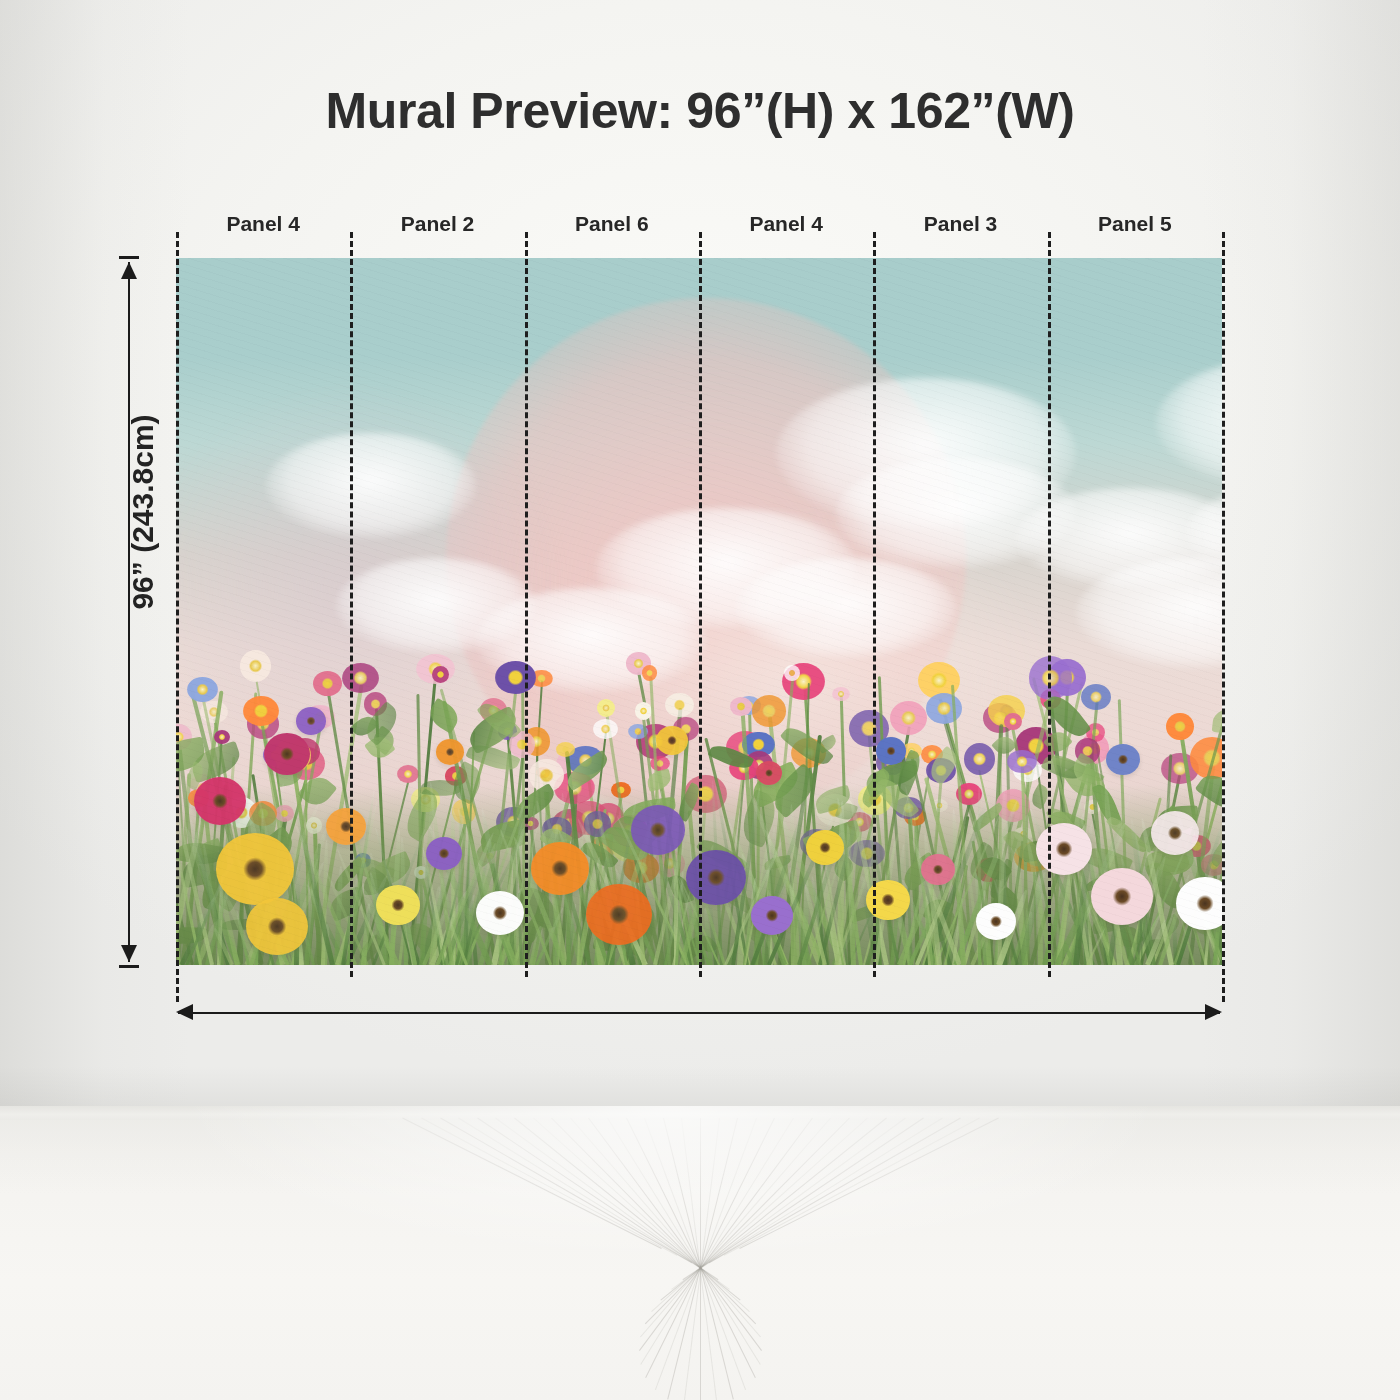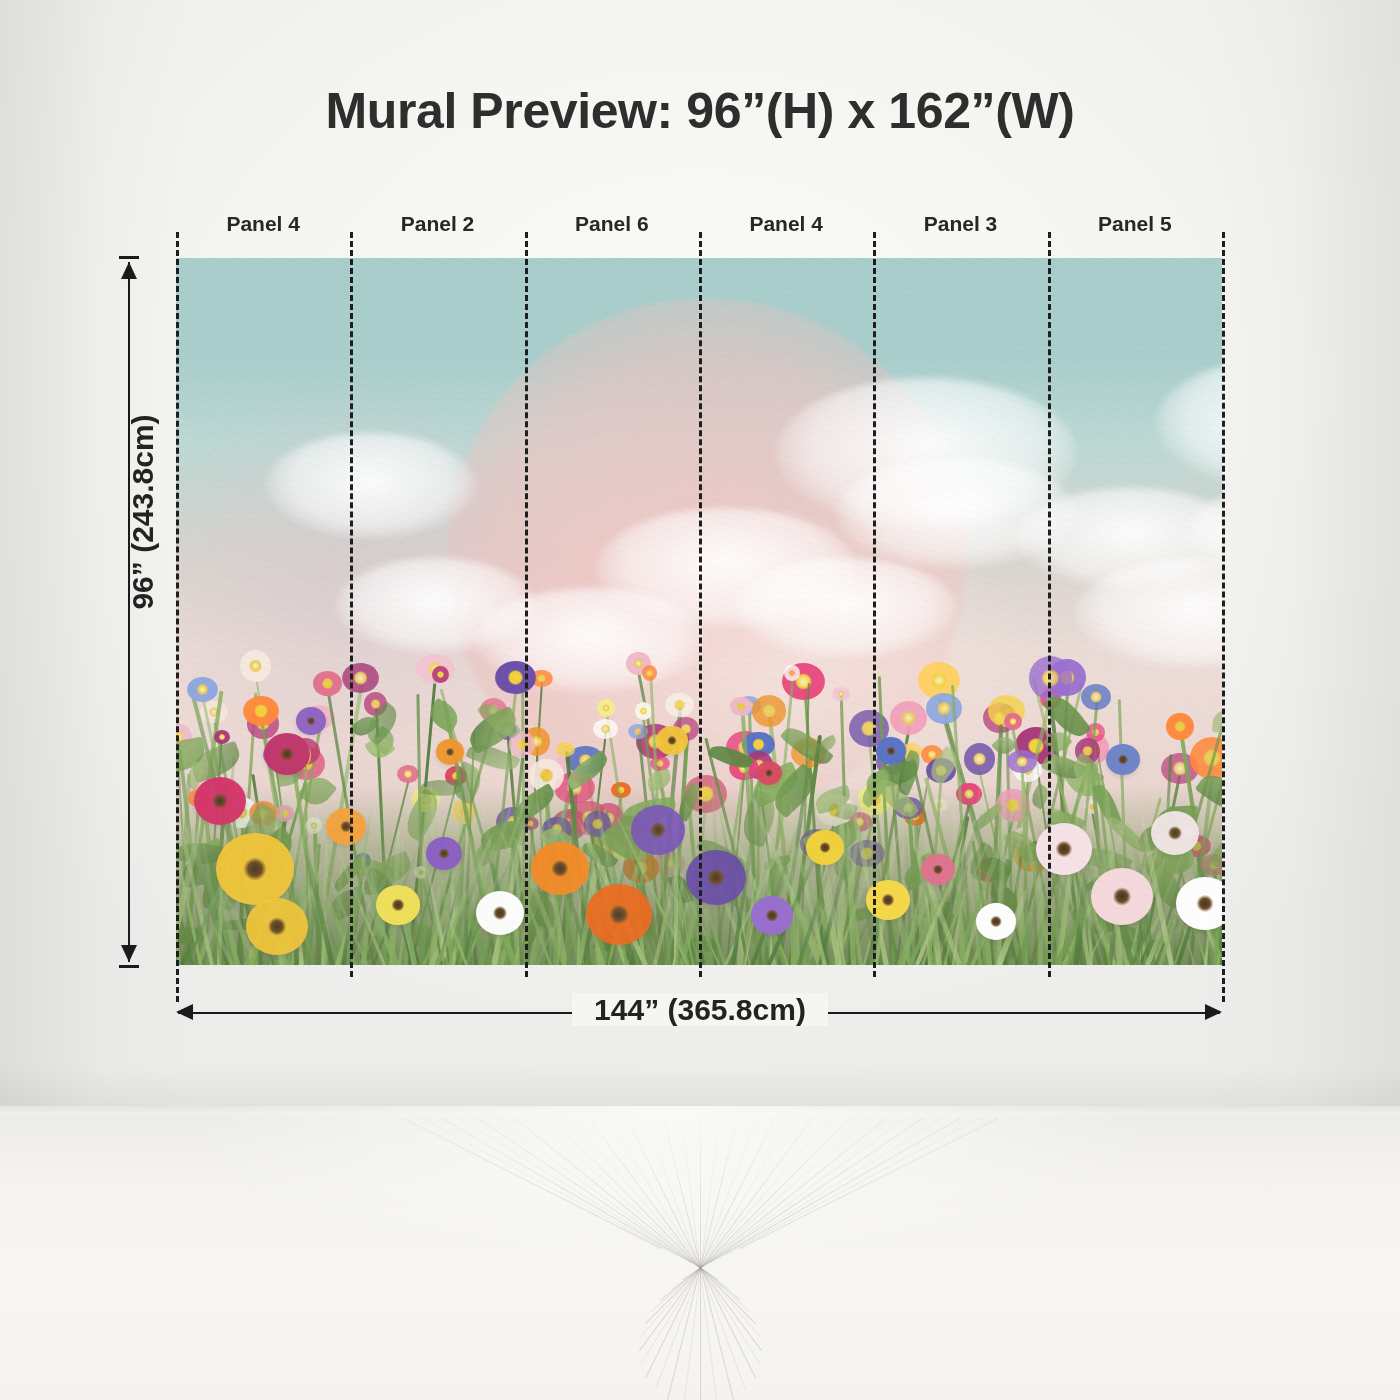--- a/index.html
+++ b/index.html
@@ -1113,21 +1113,20 @@
   <div class="dim-v-cap" style="top:256px"></div>
   <div class="dim-v"></div>
   <div class="arrow-up"></div>
   <div class="arrow-down"></div>
   <div class="dim-v-cap" style="top:965px"></div>
   <div class="dim-v-label">96” (243.8cm)</div>
 
   <div class="dim-h"></div>
   <div class="arrow-left"></div>
   <div class="arrow-right"></div>
-  <div class="dim-h-label"><span>144” (365.8cm)</span></div>
 
   <div class="floor">
     <div class="baseboard"></div>
     <div id="planks">
         <div class="plank" style="left: 402.4px; transform: rotate(-63.2504deg);"></div>
         <div class="plank soft" style="left: 421px; transform: rotate(-61.736deg);"></div>
         <div class="plank" style="left: 439.6px; transform: rotate(-60.0565deg);"></div>
         <div class="plank soft" style="left: 458.2px; transform: rotate(-58.1867deg);"></div>
         <div class="plank" style="left: 476.8px; transform: rotate(-56.0972deg);"></div>
         <div class="plank soft" style="left: 495.4px; transform: rotate(-53.7534deg);"></div>

